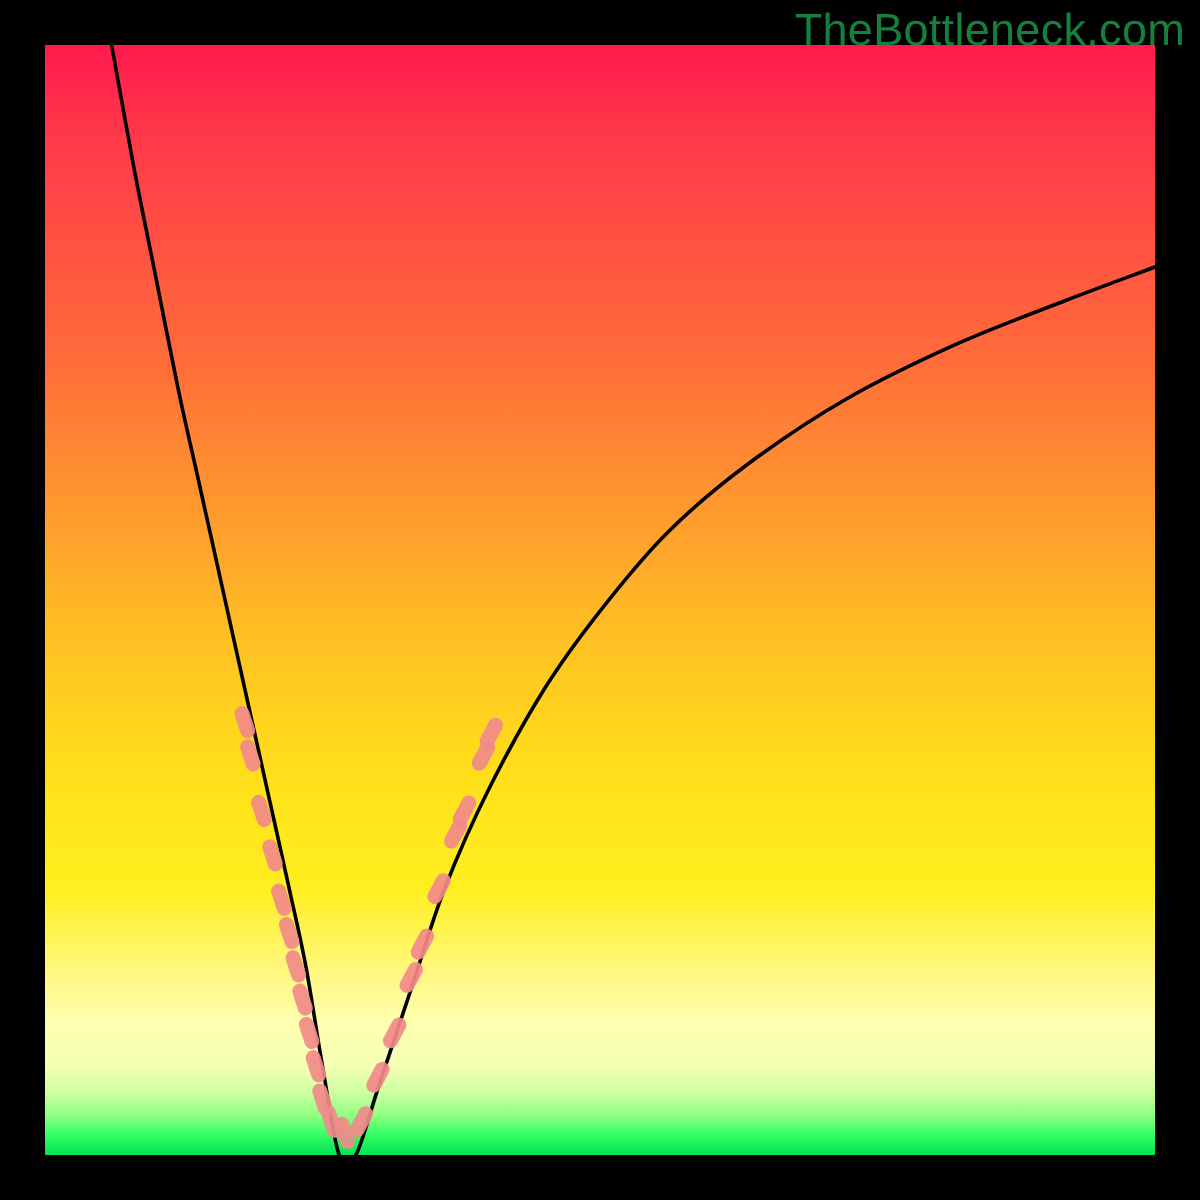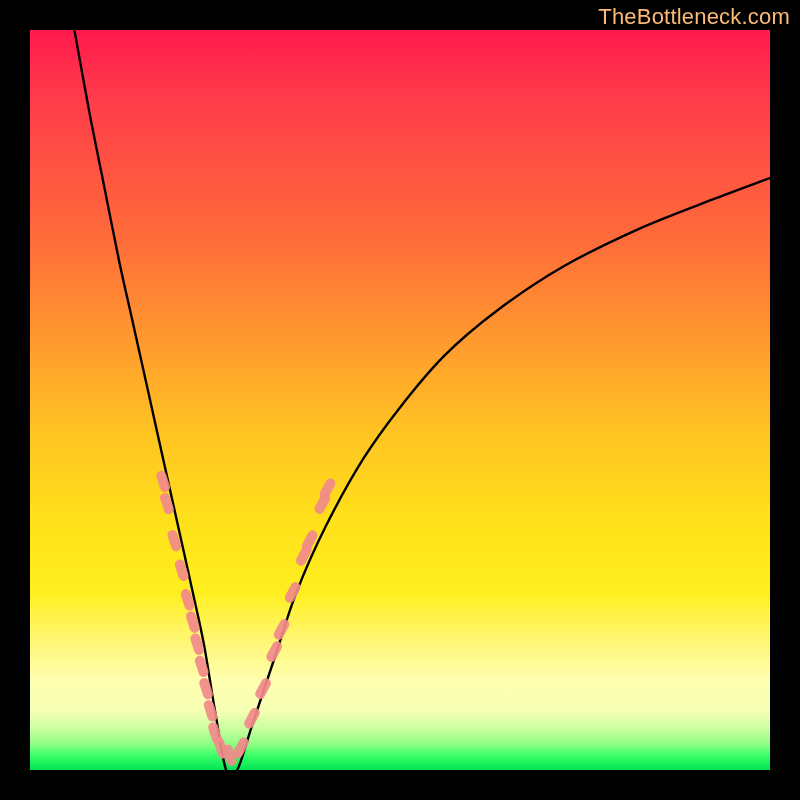--- a/index.html
+++ b/index.html
@@ -41,22 +41,22 @@
       #c9ff9f 94.5%,
       #8eff82 96.5%,
       #3cff69 98%,
       #00e453 100%
     );
   }
   .watermark {
     position: absolute;
     top: 4px;
     right: 10px;
-    color: #fdba74;
-    font-size: 22px;
+    color: #15803d;
+    font-size: 30px;
     font-weight: 500;
     letter-spacing: 0.2px;
     user-select: none;
   }
   svg.curve {
     position: absolute;
     top: 0;
     left: 0;
     width: 740px;
     height: 740px;

